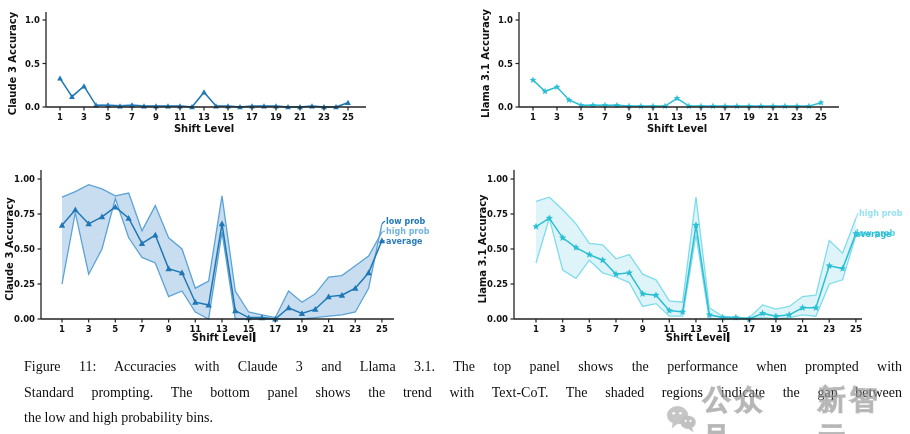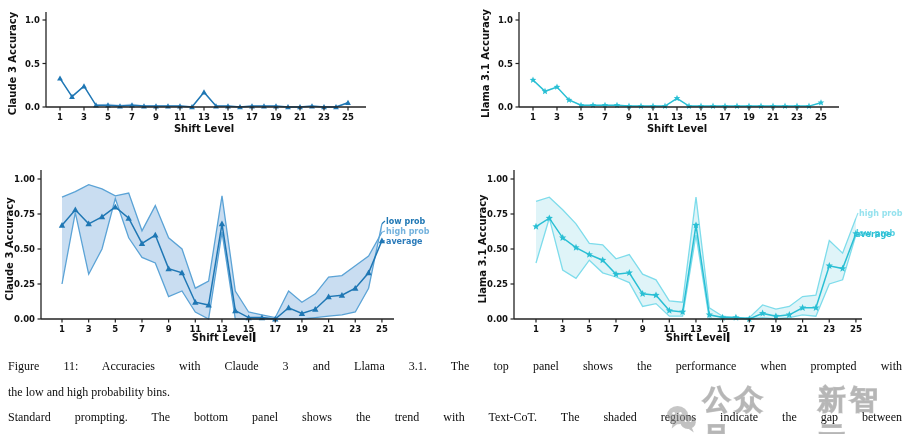--- a/index.html
+++ b/index.html
@@ -8,23 +8,23 @@
   .page{position:absolute;inset:0;background:#fff;}
   svg.chart{position:absolute;overflow:visible;}
   #chart-0{left:0;top:0;}
   #chart-1{left:455px;top:0;}
   #chart-2{left:0;top:150px;}
   #chart-3{left:455px;top:150px;}
   svg text{font-family:"DejaVu Sans",sans-serif;fill:#111;}
   .tick-label{font-size:8.5px;font-weight:bold;}
   .ax-label{font-size:10px;font-weight:bold;}
   .leg-label{font-size:8px;font-weight:bold;}
-  .caption{position:absolute;left:8px;right:8px;top:354px;
+  .caption{position:absolute;left:24px;right:8px;top:354px;
            font-family:"Liberation Serif","DejaVu Serif",serif;
-           font-size:12px;line-height:25.5px;color:#0d0d0d;}
+           font-size:14px;line-height:25.5px;color:#0d0d0d;}
   .cap-line{white-space:normal;}
   .cap-just{text-align:justify;text-align-last:justify;}
   .watermark{position:absolute;left:666px;top:381px;display:flex;
              align-items:center;z-index:5;pointer-events:none;}
   .wm-text{font-family:"DejaVu Sans",sans-serif;font-size:28px;font-weight:bold;
            letter-spacing:4px;color:rgba(160,160,160,0.35);
            -webkit-text-stroke:1.1px rgba(150,150,150,0.55);}
   .wm-gap{width:24px;}
   .wm-icon{margin-right:6px;opacity:0.55;}
 </style>
@@ -314,22 +314,22 @@
       <line x1="400.92" y1="68.2" x2="403" y2="63" stroke="#96e2ee" stroke-width="1.2"></line>
       <text x="404" y="66" class="leg-label" fill="#96e2ee" style="fill:#96e2ee">high prob</text>
       <line x1="400.92" y1="85" x2="400" y2="83" stroke="#55d0e2" stroke-width="1.2"></line>
       <text x="401" y="86" class="leg-label" fill="#55d0e2" style="fill:#55d0e2">low prob</text>
       <line x1="400.92" y1="83.60000000000001" x2="399" y2="84" stroke="#2abfd4" stroke-width="1.2"></line>
       <text x="400" y="87" class="leg-label" fill="#2abfd4" style="fill:#2abfd4">average</text>
     </svg>
 
   <div class="caption">
     <div class="cap-line cap-just">Figure 11: Accuracies with Claude 3 and Llama 3.1. The top panel shows the performance when prompted with</div>
+    <div class="cap-line cap-just">Standard prompting. The bottom panel shows the trend with Text-CoT. The shaded regions indicate the gap between</div>
     <div class="cap-line">the low and high probability bins.</div>
-    <div class="cap-line cap-just">Standard prompting. The bottom panel shows the trend with Text-CoT. The shaded regions indicate the gap between</div>
   </div>
 
   <div class="watermark">
     <svg class="wm-icon" width="32" height="30" viewBox="0 0 32 30">
       <ellipse cx="12" cy="11" rx="11" ry="9.5" fill="#999"></ellipse>
       <path d="M7 19 L6 25 L12 20 Z" fill="#999"></path>
       <ellipse cx="23" cy="18.5" rx="8" ry="7" fill="#8f8f8f"></ellipse>
       <path d="M27 24 L29 29 L23 25 Z" fill="#8f8f8f"></path>
       <circle cx="8" cy="9" r="1.4" fill="#fff"></circle>
       <circle cx="15" cy="9" r="1.4" fill="#fff"></circle>

